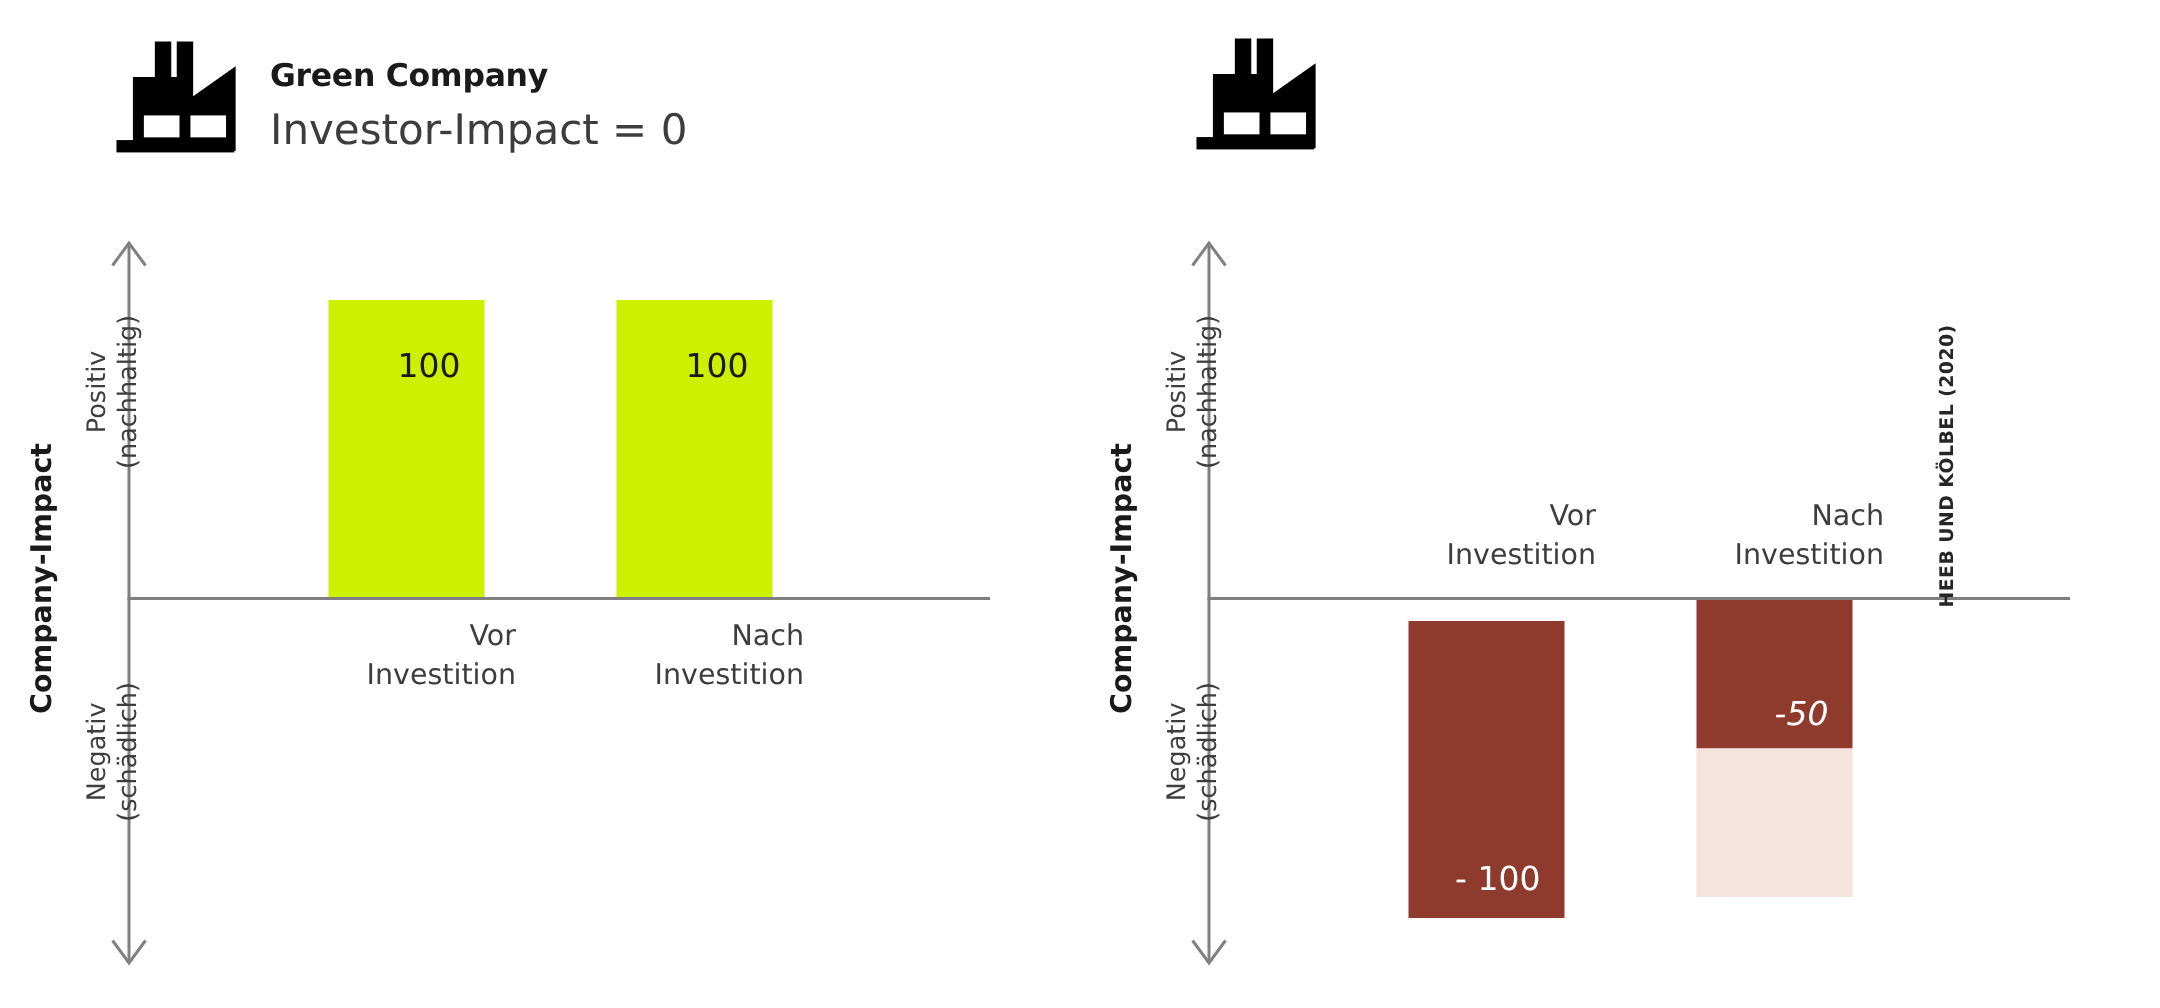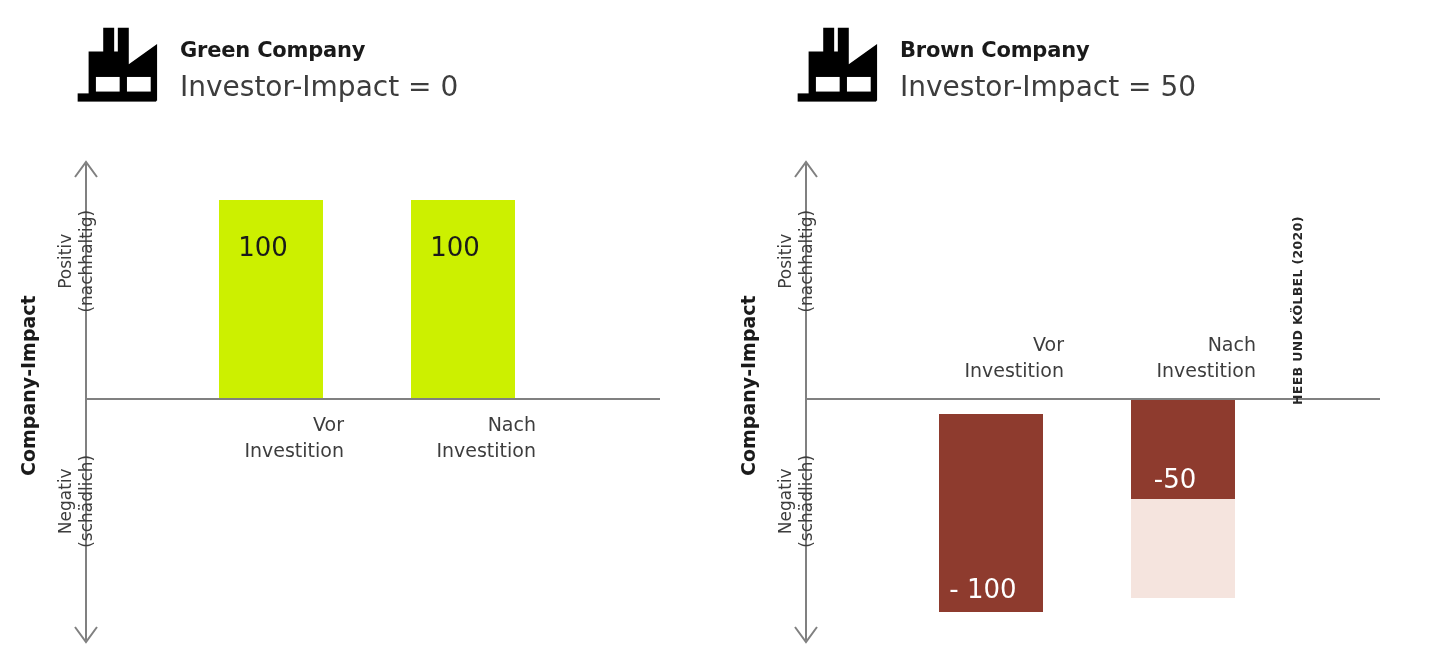--- a/index.html
+++ b/index.html
@@ -142,22 +142,22 @@
     background: #8E3B2E;
     top: 0;
   }
   .bar-faded {
     background: #F5E4DE;
   }
 
   .bar-value {
     position: absolute;
     width: 88px;
-    text-align: center;
-    font-size: 26px;
+    text-align: right;
+    font-size: 22px;
     white-space: nowrap;
   }
   .value-dark  { color: #1a1a1a; }
   .value-light { color: #ffffff; }
 
   .cat-label {
     position: absolute;
     width: 146px;
     text-align: right;
     font-size: 19px;
@@ -250,24 +250,20 @@
 
   <div class="panel-header">
     <span class="factory-icon">
       <svg viewBox="0 0 100 92" width="92" height="84" aria-hidden="true">
         <path fill="#000000" d="M20 84 L20 30 L36 30 L36 4 L48 4 L48 30 L52 30 L52 4 L64 4 L64 44 L95 22 L95 84 Z"></path>
         <rect x="8" y="76" width="86" height="9" fill="#000000"></rect>
         <rect x="28" y="58" width="26" height="16" fill="#ffffff"></rect>
         <rect x="62" y="58" width="26" height="16" fill="#ffffff"></rect>
       </svg>
     </span>
-    <span class="header-text">
-      <div class="company-name">Brown Company</div>
-      <div class="investor-impact">Investor-Impact = 50</div>
-    </span>
   </div>
 
   <div class="chart">
 
     <div class="axis-title">Company-Impact</div>
 
     <span class="v-axis">
       <svg viewBox="0 0 32 500" width="32" height="500" aria-hidden="true">
         <line x1="16" y1="12" x2="16" y2="488" stroke="#808080" stroke-width="2"></line>
         <polyline points="5,25 16,10 27,25" fill="none" stroke="#808080" stroke-width="2"></polyline>
@@ -296,19 +292,19 @@
       <div class="bar-value value-light" style="left:21px; top:160px;">- 100</div>
     </div>
 
     <div class="cat-label" style="left:390px; top:182px;">
       <div>Nach</div>
       <div>Investition</div>
     </div>
     <div class="bar-col bar-col-2" style="top:250px; height:198px;">
       <div class="bar bar-brown" style="height:99px;"></div>
       <div class="bar bar-faded" style="top:99px; height:99px;"></div>
-      <div class="bar-value value-light" style="left:21px; top:64px;">-50</div>
+      <div class="bar-value value-light" style="left:21px; top:64px;font-style:italic;">-50</div>
     </div>
 
   </div>
 </div>
 
 <div class="source-credit">HEEB UND KÖLBEL (2020)</div>
 
 </body></html>

